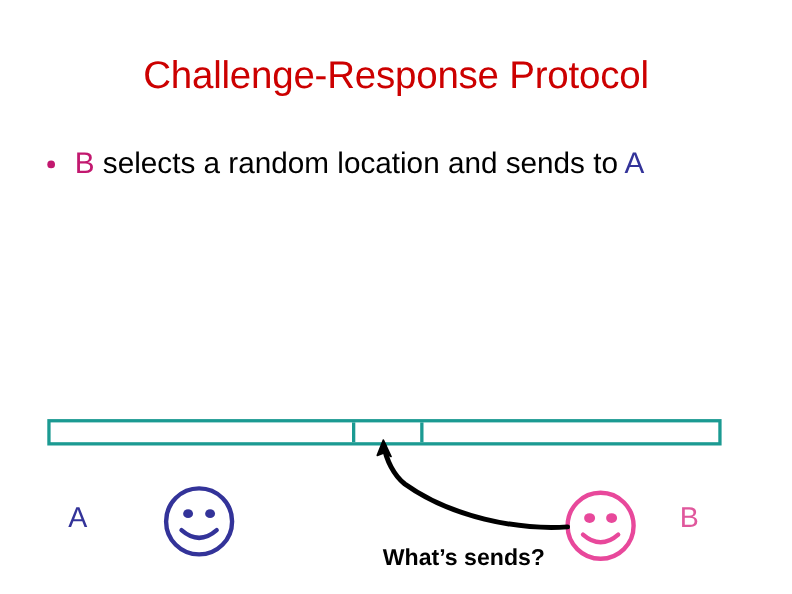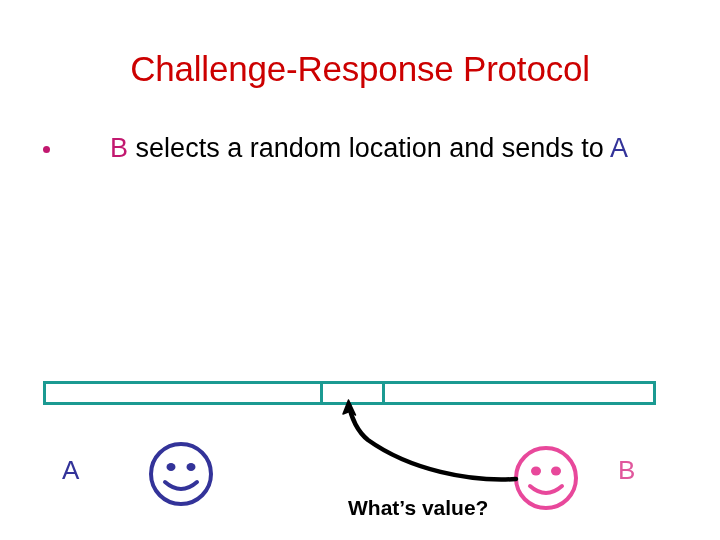--- a/index.html
+++ b/index.html
@@ -37,21 +37,20 @@
     left: 30px;
     top: 129px;
     width: 640px;
   }
   .bullet-row {
     position: relative;
     padding-left: 38px;
     font-size: 27px;
     line-height: 39px;
     color: #000000;
-    text-align: center;
   }
   .bullet-dot {
     position: absolute;
     left: 13px;
     top: 17px;
     width: 7px;
     height: 7px;
     border-radius: 50%;
   }
   .dot-magenta { background: #C2186F; }
@@ -161,15 +160,15 @@
   </svg>
 
   <div id="label-a">A</div>
   <div id="label-b">B</div>
 
   <svg id="arrow-layer" viewBox="0 0 720 540">
     <path d="M 516 479 C 470 482, 410 470, 368 440 C 358 432, 351 418, 349 405" fill="none" stroke="#000000" stroke-width="4.5" stroke-linecap="round"></path>
     <path d="M 348.5 400 L 343 414 L 349.5 411.5 L 355.5 415 Z" fill="#000000" stroke="#000000" stroke-width="1.5" stroke-linejoin="round"></path>
   </svg>
 
-  <div id="question-caption">What’s value?</div>
+  <div id="question-caption">What’s sends?</div>
 
 </div>
 
 </body></html>

